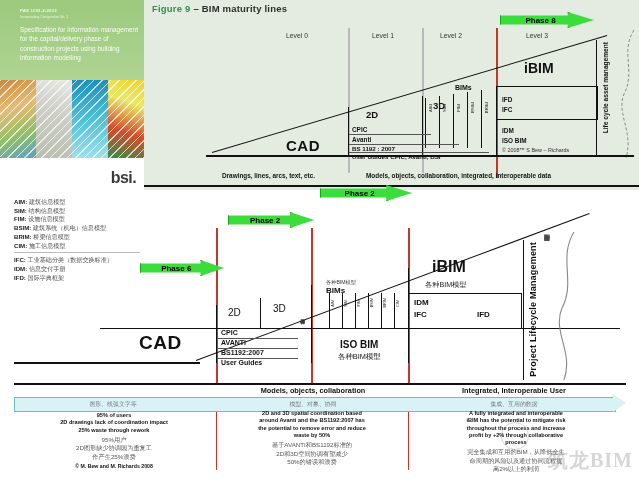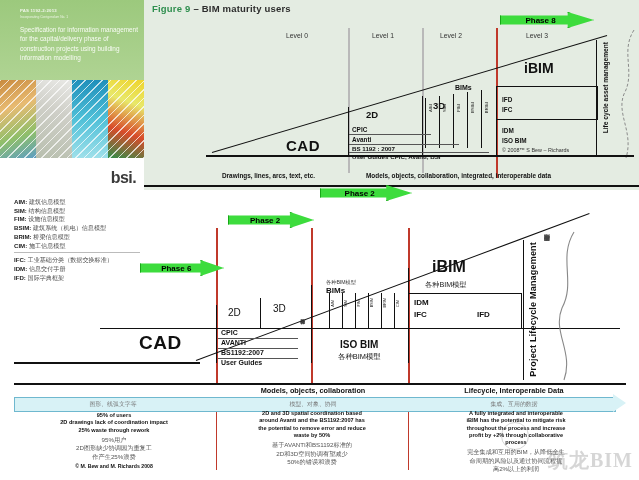--- a/index.html
+++ b/index.html
@@ -105,21 +105,21 @@
             <div class="strip-lines"></div>
           </div>
       </div>
       <div class="bsi-white"></div>
       <div class="bsi-logo">bsi.</div>
     </div>
 
     <div class="fig-area">
       <div class="fig-caption">
         <span class="green">Figure 9</span>
-        <span>– BIM maturity users</span>
+        <span>– BIM maturity lines</span>
       </div>
 
       <div class="t-levels">
 
         <div class="t-vline" style="left:204px;top:28px;height:145px;"></div>
         <div class="t-vline" style="left:278px;top:28px;height:145px;"></div>
         <div class="t-vline red" style="left:352px;top:28px;height:150px;"></div>
 
         <div class="t-levlbl" style="left:142px;top:32px;">Level 0</div>
         <div class="t-levlbl" style="left:228px;top:32px;">Level 1</div>
@@ -289,21 +289,21 @@
     <div class="b-txt" style="left:477px;top:120px;font-size:8px;font-weight:bold;">IFD</div>
 
     <div class="b-vline" style="left:523px;top:50px;height:140px;background:#111;width:1.2px;"></div>
     <div class="b-plm" style="left:528px;top:52px;">Project Lifecycle Management</div>
     <div class="b-plmcn" style="left:543px;top:56px;">项目生命周期管理</div>
     <svg class="squiggle" style="left:552px;top:40px;" width="28" height="152" viewBox="0 0 28 152">
       <path d="M22 2 C 6 28, 24 52, 10 78 C 0 102, 22 122, 12 150" fill="none" stroke="#888" stroke-width="1.1"></path>
     </svg>
 
     <div class="bandrow" style="left:220px;top:196px;width:186px;">Models, objects, collaboration</div>
-    <div class="bandrow" style="left:412px;top:196px;width:204px;">Lifecycle, Interoperable Data</div>
+    <div class="bandrow" style="left:412px;top:196px;width:204px;">Integrated, Interoperable User</div>
 
     <div class="cnband" style="left:14px;top:207px;width:600px;"></div>
     <div class="cnarrow" style="left:613px;top:204px;"></div>
     <div class="cnband-txt" style="left:18px;top:210px;width:190px;">图形、线弧文字等</div>
     <div class="cnband-txt" style="left:220px;top:210px;width:186px;">模型、对象、协同</div>
     <div class="cnband-txt" style="left:412px;top:210px;width:204px;">集成、互用的数据</div>
 
     <div class="vsep" style="left:216px;top:222px;height:58px;"></div>
     <div class="vsep" style="left:408px;top:222px;height:58px;"></div>
 

